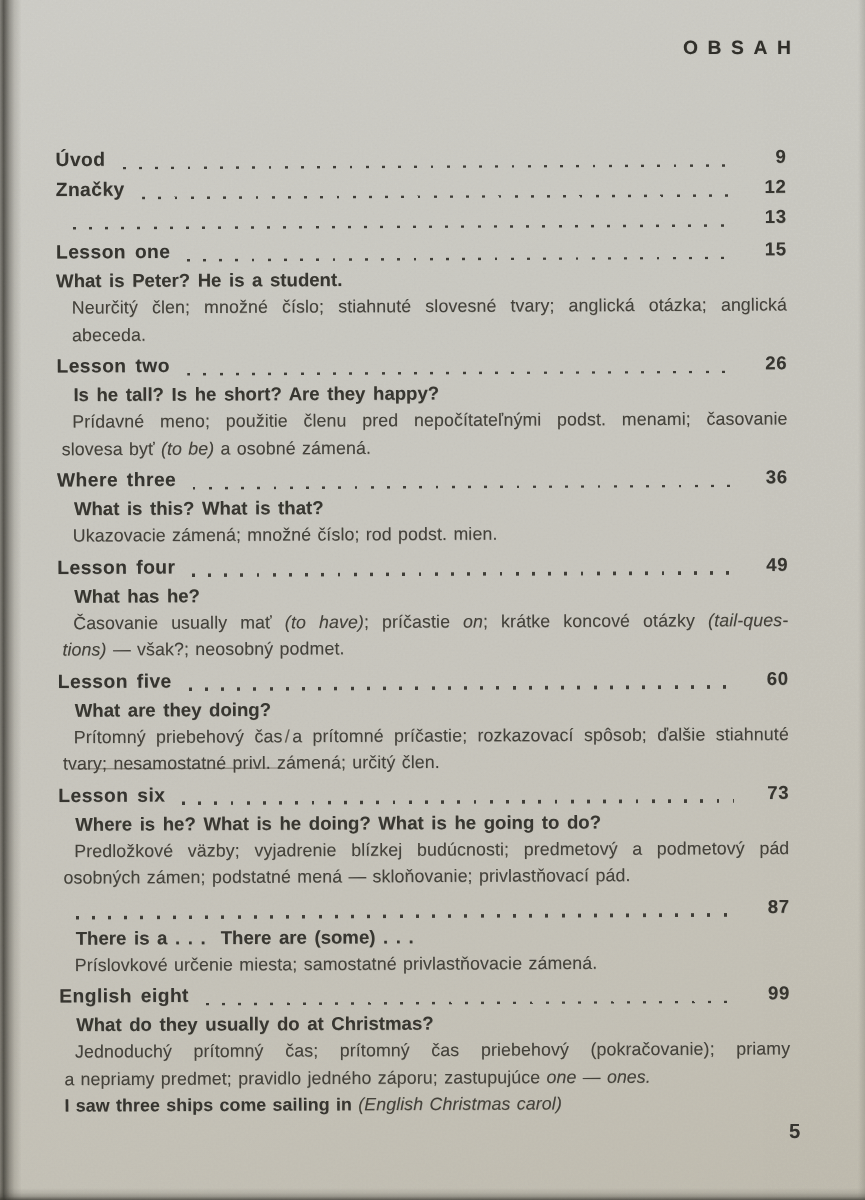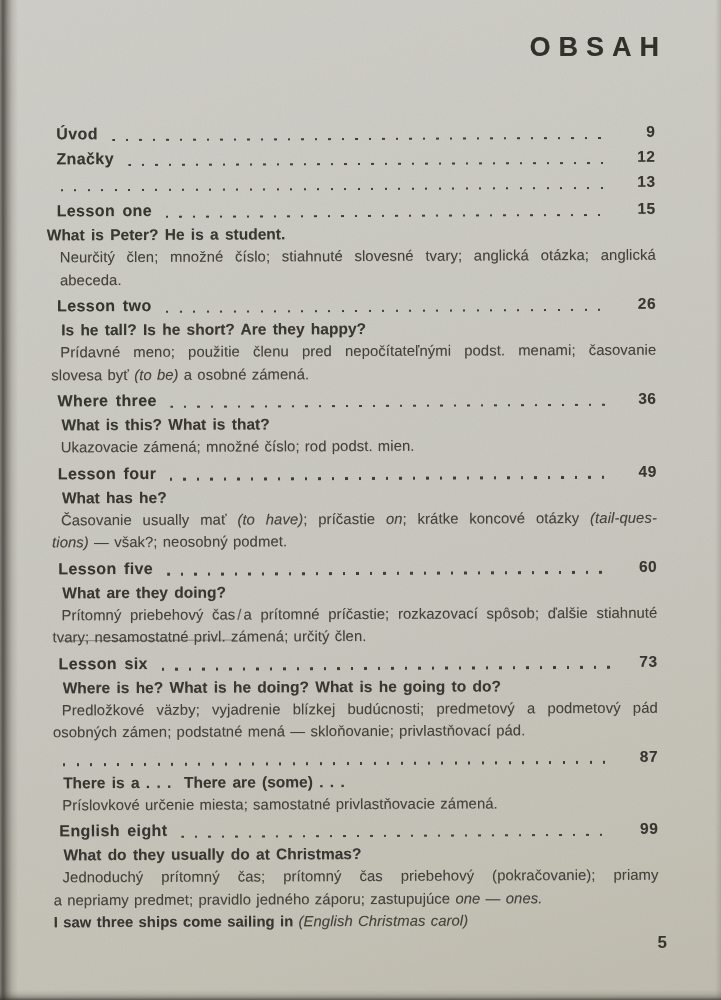--- a/index.html
+++ b/index.html
@@ -35,37 +35,37 @@
     position:absolute;top:0;bottom:0;right:0;width:6px;z-index:3;
     background:linear-gradient(to left, rgba(70,66,57,.18), rgba(0,0,0,0));
   }
   .texture{
     position:absolute;left:0;top:0;z-index:5;
     pointer-events:none;opacity:.85;
   }
   
   .obsah{
     position:absolute;top:32px;right:62px;z-index:2;
-    font-size:27px;font-weight:bold;color:#2d2c27;
+    font-size:16px;font-weight:bold;color:#2d2c27;
     letter-spacing:8px;margin-right:-8px;
     text-shadow:0.2px 0.3px 0.6px rgba(45,44,39,.4);
   }
   
   .content{
     position:absolute;left:48px;top:120px;width:609px;z-index:2;
     transform:rotate(-0.25deg);
     text-shadow:0.2px 0.3px 0.5px rgba(60,57,50,.30);
   }
   .entry.has-sub .row{margin-top:2px;}
   .row{
     display:flex;align-items:baseline;
     font-weight:bold;font-size:16px;line-height:25px;
     color:#32312c;letter-spacing:.4px;word-spacing:2.5px;
   }
-  .etitle{white-space:nowrap;margin-left:10px;}
+  .etitle{white-space:nowrap;}
   .leader{
     flex:1 1 auto;height:2.4px;align-self:flex-end;
     margin:0 16px 5px 14px;
     background:repeating-linear-gradient(to right,
       rgba(52,50,44,.95) 0 2.4px, rgba(0,0,0,0) 2.4px 13.5px);
   }
   .pg{min-width:30px;text-align:right;font-size:15.5px;letter-spacing:.5px;color:#33322d;}
   .sub{
     font-weight:bold;font-size:15.5px;line-height:23px;
     margin-left:14px;color:#34332d;white-space:pre-wrap;word-spacing:2px;

